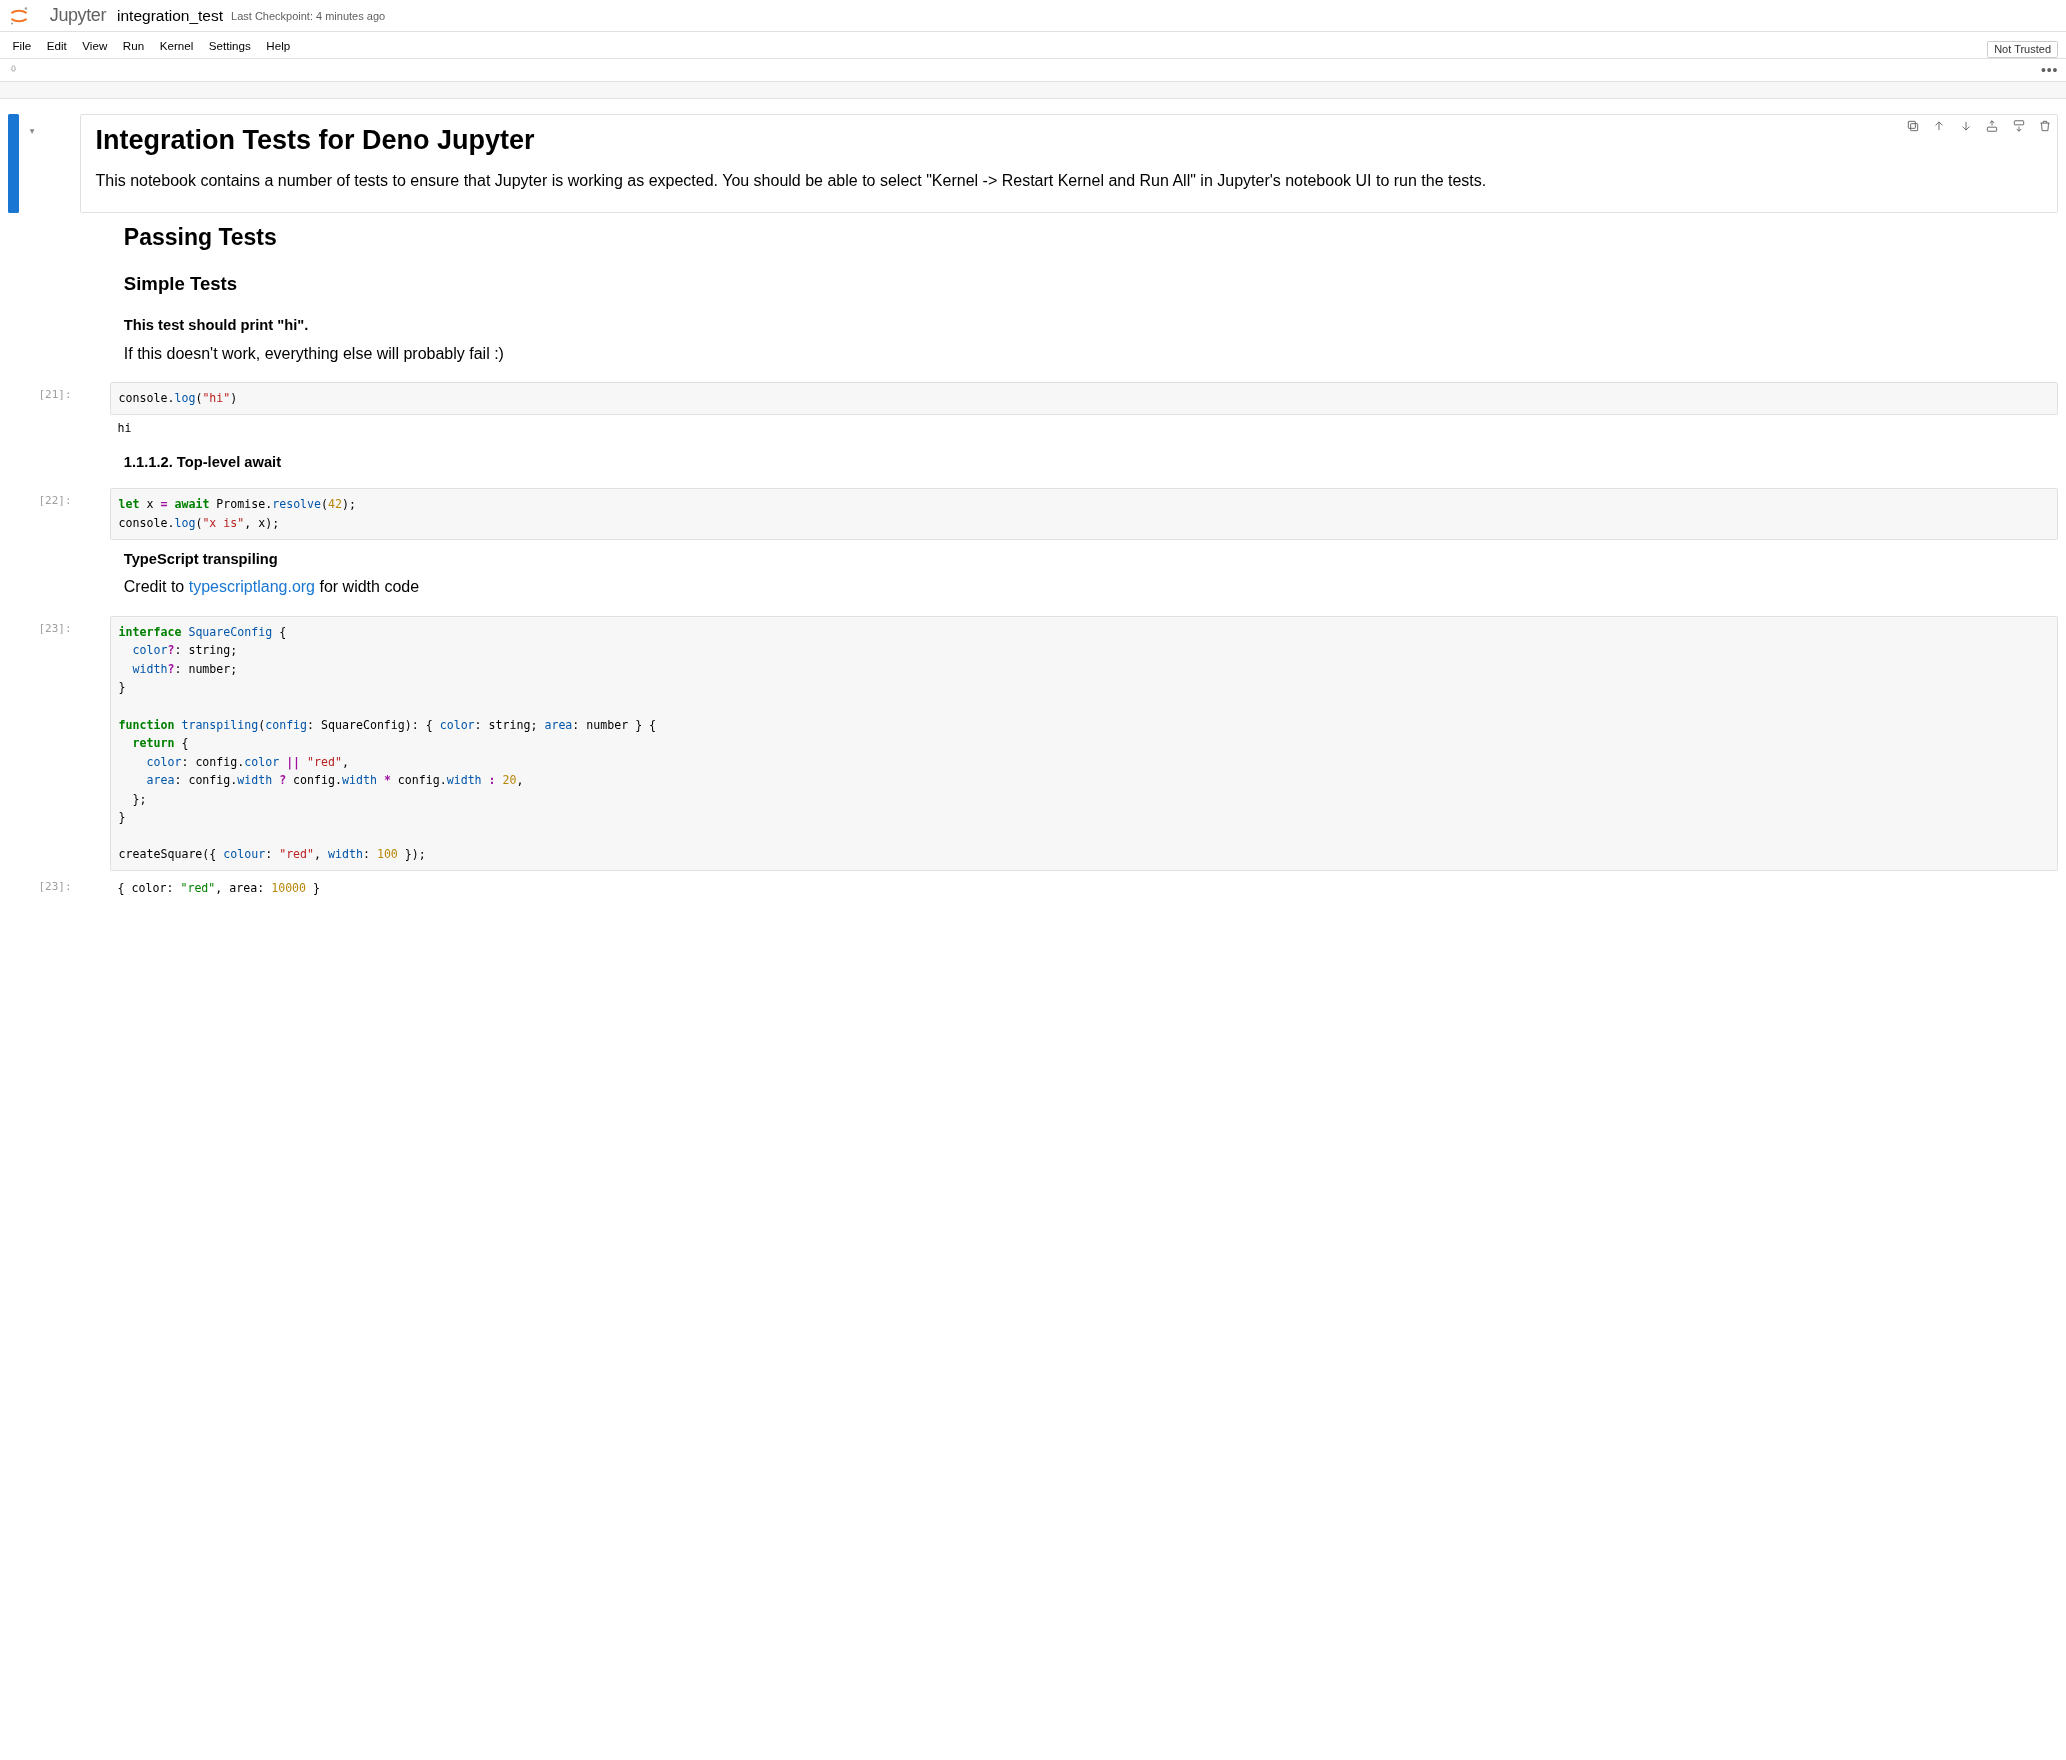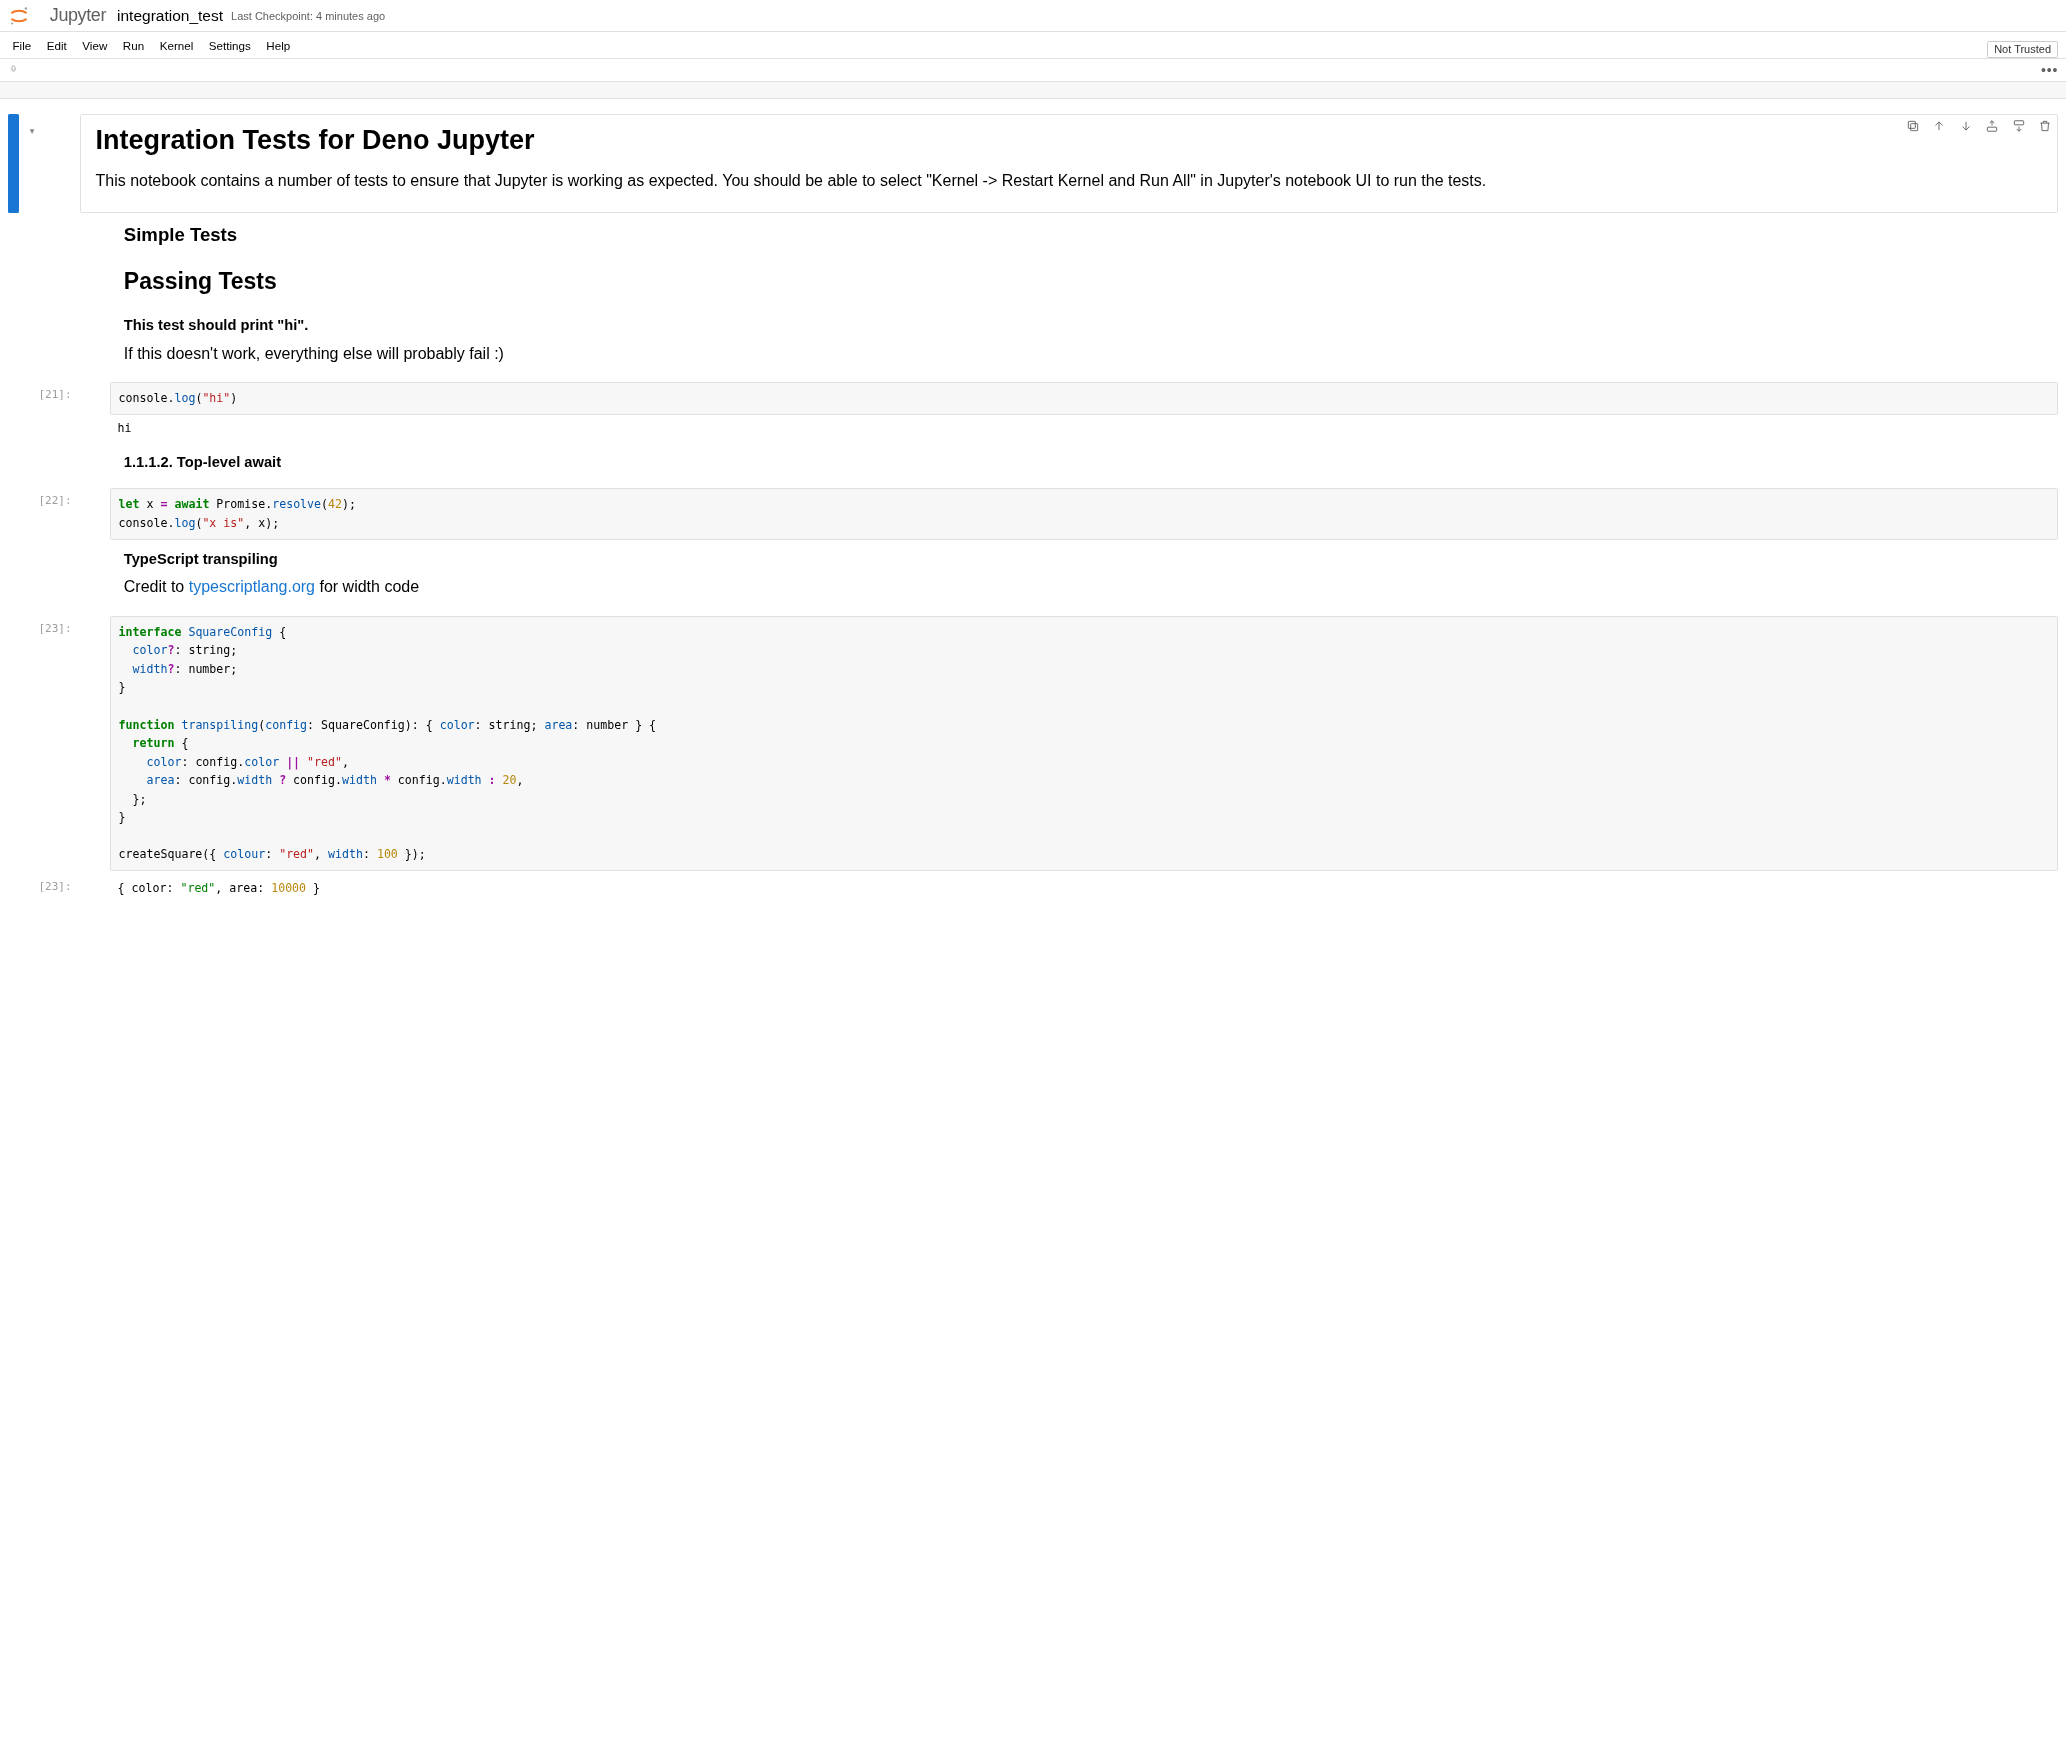--- a/index.html
+++ b/index.html
@@ -299,31 +299,31 @@
         <p>This notebook contains a number of tests to ensure that Jupyter is working as expected. You should be able to select "Kernel -&gt; Restart Kernel and Run All" in Jupyter's notebook UI to run the tests.</p>
       </div>
     </div>
   </div>
 
   <div class="cell">
     <div class="cell-gutter"></div>
     <div class="prompt-area"></div>
     <div class="cell-body">
       <div class="markdown-body" style="padding-top:3.1px;padding-bottom:3.1px">
+        <h2>Passing Tests</h2>
+      </div>
+    </div>
+  </div>
+
+  <div class="cell">
+    <div class="cell-gutter"></div>
+    <div class="prompt-area"></div>
+    <div class="cell-body">
+      <div class="markdown-body" style="padding-top:3.1px;padding-bottom:3.1px">
         <h3>Simple Tests</h3>
-      </div>
-    </div>
-  </div>
-
-  <div class="cell">
-    <div class="cell-gutter"></div>
-    <div class="prompt-area"></div>
-    <div class="cell-body">
-      <div class="markdown-body" style="padding-top:3.1px;padding-bottom:3.1px">
-        <h2>Passing Tests</h2>
       </div>
     </div>
   </div>
 
   <div class="cell">
     <div class="cell-gutter"></div>
     <div class="prompt-area"></div>
     <div class="cell-body">
       <div class="markdown-body" style="padding-top:3.1px;padding-bottom:3.1px">
         <h4>This test should print "hi".</h4>

